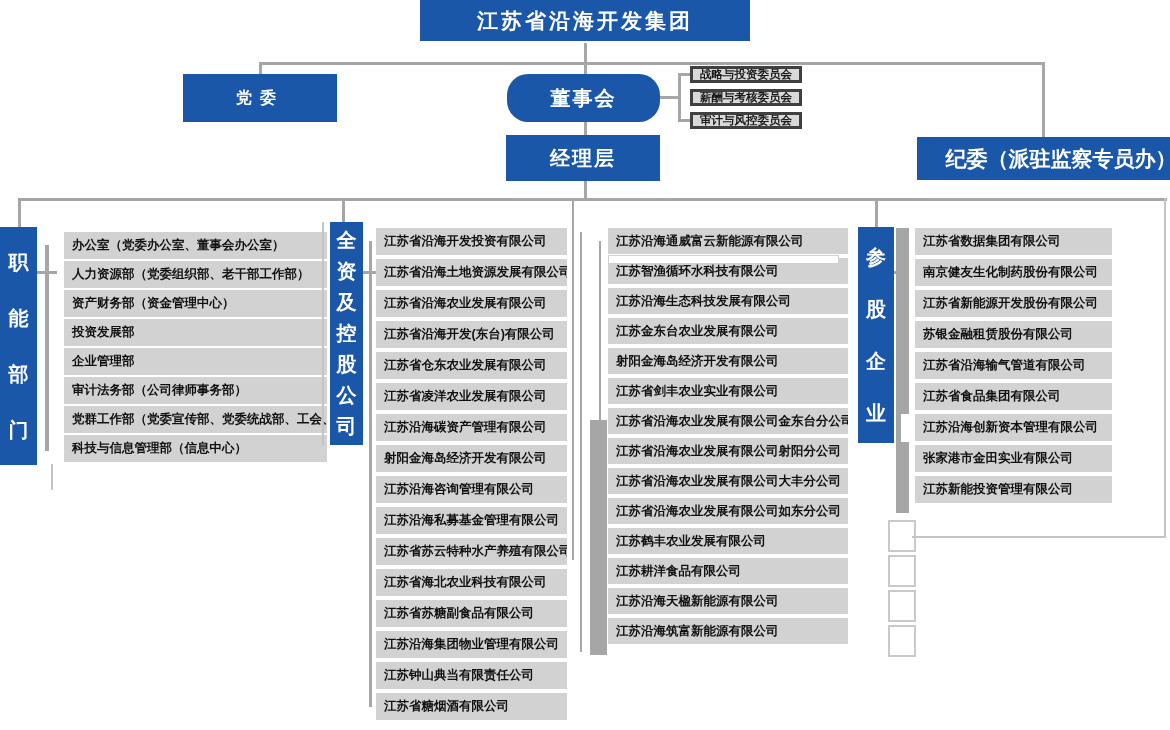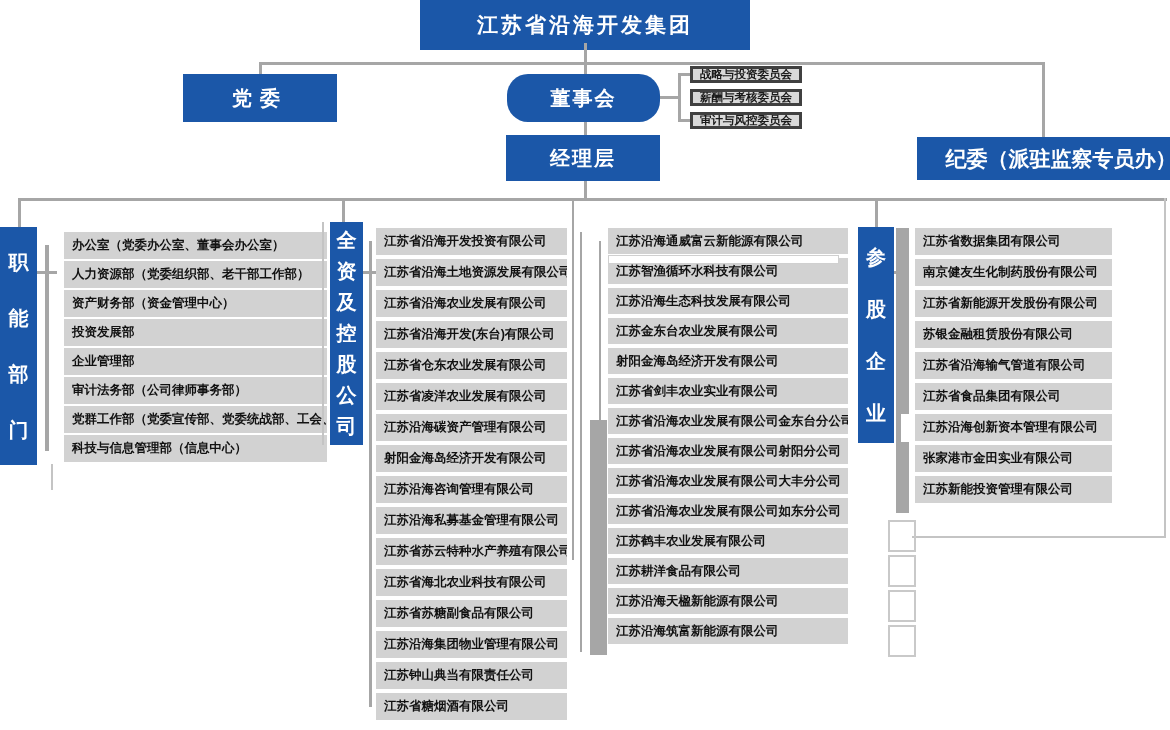--- a/index.html
+++ b/index.html
@@ -1,22 +1,22 @@
 <!DOCTYPE html>
 <html><head>
 <meta charset="utf-8">
 <style>
   html,body{margin:0;padding:0;background:#fff;}
   body{font-family:"Liberation Sans","DejaVu Sans",sans-serif;}
   #stage{position:relative;width:1170px;height:730px;background:#ffffff;overflow:hidden;}
 
   .bluebox{position:absolute;background:#1b57a8;color:#ffffff;font-weight:bold;
            display:flex;align-items:center;justify-content:center;text-align:center;}
-  #root-box{left:420px;top:0;width:330px;height:50px;font-size:21px;letter-spacing:3px;}
-  #party-box{left:183px;top:74px;width:154px;height:48px;font-size:20px;letter-spacing:8px;}
+  #root-box{left:420px;top:0;width:330px;height:41px;font-size:21px;letter-spacing:3px;}
+  #party-box{left:183px;top:74px;width:154px;height:48px;font-size:16px;letter-spacing:8px;}
   #board-box{left:507px;top:74px;width:153px;height:48px;font-size:20px;letter-spacing:2px;border-radius:21px;}
   #mgmt-box{left:506px;top:135px;width:154px;height:46px;font-size:20px;letter-spacing:2px;}
   #discipline-box{left:917px;top:137px;width:288px;height:43px;font-size:21px;}
 
   .vlabel{position:absolute;background:#1b57a8;color:#fff;font-weight:bold;font-size:20px;
           text-align:center;white-space:pre-line;}
   #vlabel-departments{left:0;top:227px;width:37px;height:238px;line-height:56px;padding-top:7px;box-sizing:border-box;}
   #vlabel-wholly{left:330px;top:222px;width:33px;height:223px;line-height:31px;padding-top:3px;box-sizing:border-box;}
   #vlabel-equity{left:858px;top:227px;width:36px;height:216px;line-height:52px;padding-top:4px;box-sizing:border-box;}
 

